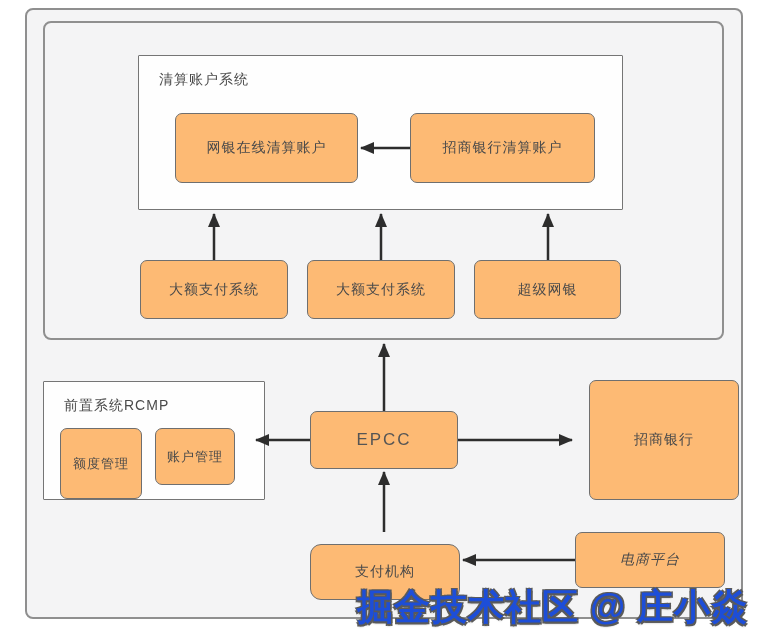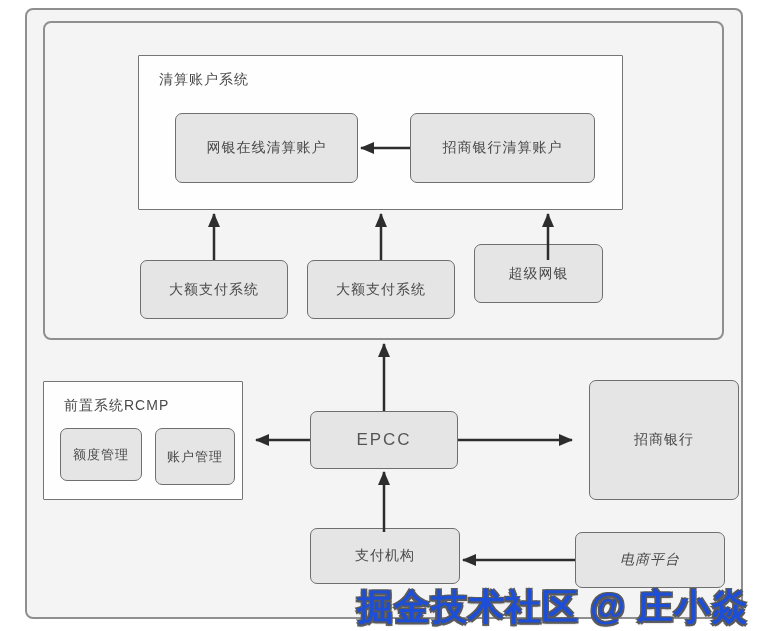--- a/index.html
+++ b/index.html
@@ -35,21 +35,21 @@
     left: 20px;
     font-size: 14px;
     color: #4a4a4a;
     letter-spacing: 1px;
     white-space: nowrap;
   }
 
   
   .node {
     position: absolute;
-    background: #e5e5e5;
+    background: #fdba74;
     border: 1.5px solid #6f6f6f;
     border-radius: 7px;
     display: flex;
     align-items: center;
     justify-content: center;
     font-size: 14px;
     color: #4a4a4a;
     letter-spacing: 1px;
     text-align: center;
   }
@@ -94,35 +94,35 @@
   </div>
 
   <div class="node" style="left:175px; top:113px; width:183px; height:70px;">网银在线清算账户</div>
 
   <div class="node" style="left:140px; top:260px; width:148px; height:59px;">大额支付系统</div>
 
   <div class="node" style="left:410px; top:113px; width:185px; height:70px;">招商银行清算账户</div>
 
   <div class="node" style="left:307px; top:260px; width:148px; height:59px;">大额支付系统</div>
 
-  <div class="node" style="left:474px; top:244px; width:129px; height:59px;">超级网银</div>
+  <div class="node" style="left:474px; top:260px; width:147px; height:59px;">超级网银</div>
 
-  <div class="group" style="left:43px; top:381px; width:200px; height:119px;">
+  <div class="group" style="left:43px; top:381px; width:222px; height:119px;">
     <span class="group-label">前置系统RCMP</span>
   </div>
 
-  <div class="node" style="left:60px; top:428px; width:82px; height:53px; font-size:13px;">额度管理</div>
+  <div class="node" style="left:60px; top:428px; width:82px; height:71px; font-size:13px;">额度管理</div>
 
   <div class="node" style="left:155px; top:428px; width:80px; height:57px; font-size:13px;">账户管理</div>
 
   <div class="node latin" style="left:310px; top:411px; width:148px; height:58px;">EPCC</div>
 
   <div class="node" style="left:575px; top:380px; width:150px; height:120px;margin-left:14px;">招商银行</div>
 
-  <div class="node" style="left:310px; top:528px; width:150px; height:56px;">支付机构</div>
+  <div class="node" style="left:310px; top:544px; width:150px; height:56px;border-radius:11px;">支付机构</div>
 
   <div class="node" style="left:575px; top:532px; width:150px; height:56px;font-style:italic;">电商平台</div>
 
   <svg class="arrows" viewBox="0 0 761 631" xmlns="http://www.w3.org/2000/svg">
     <defs>
       <marker id="ah" markerUnits="userSpaceOnUse" markerWidth="16" markerHeight="14" refX="14" refY="7" orient="auto">
         <path d="M1,1 L15,7 L1,13 Z" fill="#2d2d2d"></path>
       </marker>
     </defs>
     <line x1="410" y1="148" x2="361" y2="148" marker-end="url(#ah)"></line>

